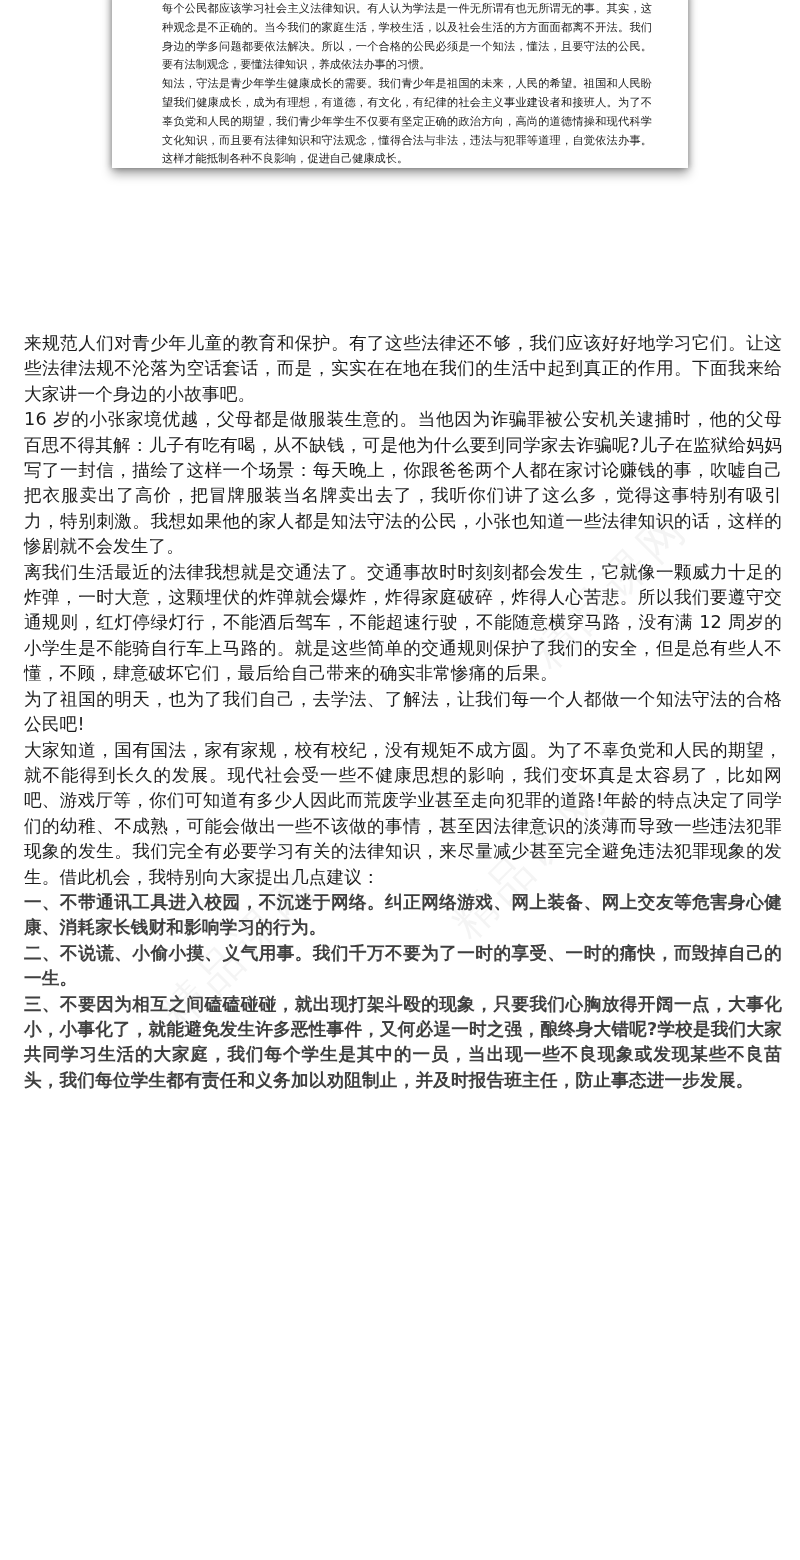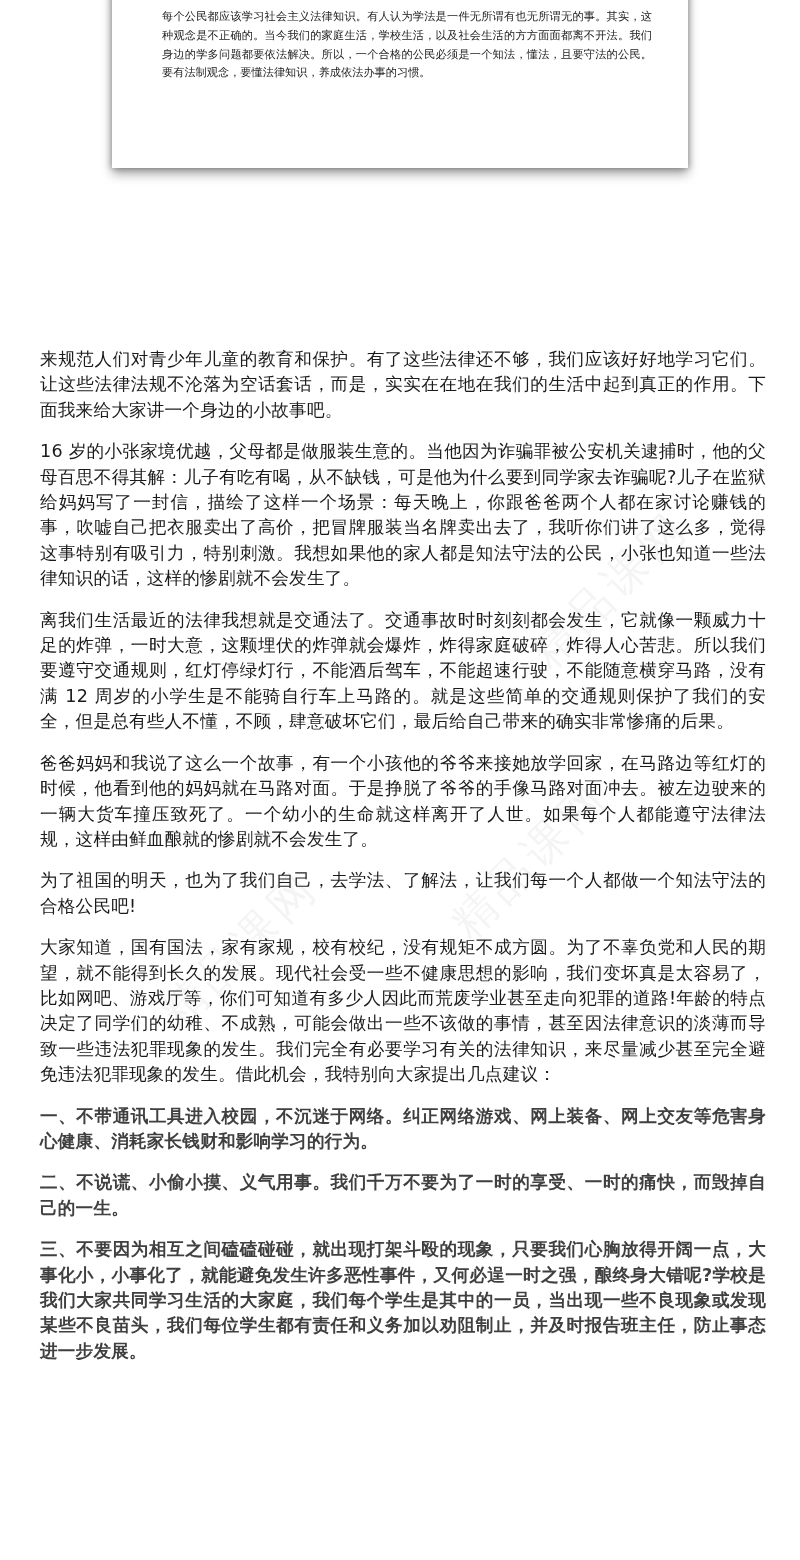--- a/index.html
+++ b/index.html
@@ -43,53 +43,53 @@
       left: 24px;
       top: 331px;
       width: 758px;
       font-size: 17.6px;
       line-height: 25.4px;
       color: #1b1b1b;
       text-align: justify;
       letter-spacing: 0.2px;
     }
     .body-text p {
-      margin: 16px;
+      margin: 0;
     }
     .body-text p.bold {
       font-weight: bold;
       color: #404040;
     }
     .watermark {
       position: absolute;
       font-size: 44px;
       color: rgba(0,0,0,0.045);
       transform: rotate(-45deg);
       white-space: nowrap;
       pointer-events: none;
       letter-spacing: 6px;
     }
   </style>
 </head>
 <body>
 
 <div class="preview-card">
-  <div class="preview-text" style="top: 22px;">
+  <div class="preview-text" style="top: 14px;">
     <p>每个公民都应该学习社会主义法律知识。有人认为学法是一件无所谓有也无所谓无的事。其实，这种观念是不正确的。当今我们的家庭生活，学校生活，以及社会生活的方方面面都离不开法。我们身边的学多问题都要依法解决。所以，一个合格的公民必须是一个知法，懂法，且要守法的公民。要有法制观念，要懂法律知识，养成依法办事的习惯。</p>
+    <p>知法，守法是青少年学生健康成长的需要。我们青少年是祖国的未来，人民的希望。祖国和人民盼望我们健康成长，成为有理想，有道德，有文化，有纪律的社会主义事业建设者和接班人。为了不辜负党和人民的期望，我们青少年学生不仅要有坚定正确的政治方向，高尚的道德情操和现代科学文化知识，而且要有法律知识和守法观念，懂得合法与非法，违法与犯罪等道理，自觉依法办事。这样才能抵制各种不良影响，促进自己健康成长。</p>
 
   </div>
 </div>
 
 <div class="watermark" style="left: 510px; top: 560px;">精品课网</div>
 <div class="watermark" style="left: 140px; top: 920px;">精品课网</div>
 <div class="watermark" style="left: 430px; top: 830px;">精品课网</div>
 
 <div class="body-text">
   <p>来规范人们对青少年儿童的教育和保护。有了这些法律还不够，我们应该好好地学习它们。让这些法律法规不沦落为空话套话，而是，实实在在地在我们的生活中起到真正的作用。下面我来给大家讲一个身边的小故事吧。</p>
   <p>16 岁的小张家境优越，父母都是做服装生意的。当他因为诈骗罪被公安机关逮捕时，他的父母百思不得其解：儿子有吃有喝，从不缺钱，可是他为什么要到同学家去诈骗呢?儿子在监狱给妈妈写了一封信，描绘了这样一个场景：每天晚上，你跟爸爸两个人都在家讨论赚钱的事，吹嘘自己把衣服卖出了高价，把冒牌服装当名牌卖出去了，我听你们讲了这么多，觉得这事特别有吸引力，特别刺激。我想如果他的家人都是知法守法的公民，小张也知道一些法律知识的话，这样的惨剧就不会发生了。</p>
   <p>离我们生活最近的法律我想就是交通法了。交通事故时时刻刻都会发生，它就像一颗威力十足的炸弹，一时大意，这颗埋伏的炸弹就会爆炸，炸得家庭破碎，炸得人心苦悲。所以我们要遵守交通规则，红灯停绿灯行，不能酒后驾车，不能超速行驶，不能随意横穿马路，没有满 12 周岁的小学生是不能骑自行车上马路的。就是这些简单的交通规则保护了我们的安全，但是总有些人不懂，不顾，肆意破坏它们，最后给自己带来的确实非常惨痛的后果。</p>
-  <p>爸爸妈妈和我说了这么一个故事，有一个小孩他的爷爷来接她放学回家，在马路边等红灯的时候，他看到他的妈妈就在马路对面。于是挣脱了爷爷的手像马路对面冲去。被左边驶来的一辆大货车撞压致死了。一个幼小的生命就这样离开了人世。如果每个人都能遵守法律法规，这样由鲜血酿就的惨剧就不会发生了。</p>
   <p>为了祖国的明天，也为了我们自己，去学法、了解法，让我们每一个人都做一个知法守法的合格公民吧!</p>
   <p>大家知道，国有国法，家有家规，校有校纪，没有规矩不成方圆。为了不辜负党和人民的期望，就不能得到长久的发展。现代社会受一些不健康思想的影响，我们变坏真是太容易了，比如网吧、游戏厅等，你们可知道有多少人因此而荒废学业甚至走向犯罪的道路!年龄的特点决定了同学们的幼稚、不成熟，可能会做出一些不该做的事情，甚至因法律意识的淡薄而导致一些违法犯罪现象的发生。我们完全有必要学习有关的法律知识，来尽量减少甚至完全避免违法犯罪现象的发生。借此机会，我特别向大家提出几点建议：</p>
   <p class="bold">一、不带通讯工具进入校园，不沉迷于网络。纠正网络游戏、网上装备、网上交友等危害身心健康、消耗家长钱财和影响学习的行为。</p>
   <p class="bold">二、不说谎、小偷小摸、义气用事。我们千万不要为了一时的享受、一时的痛快，而毁掉自己的一生。</p>
   <p class="bold">三、不要因为相互之间磕磕碰碰，就出现打架斗殴的现象，只要我们心胸放得开阔一点，大事化小，小事化了，就能避免发生许多恶性事件，又何必逞一时之强，酿终身大错呢?学校是我们大家共同学习生活的大家庭，我们每个学生是其中的一员，当出现一些不良现象或发现某些不良苗头，我们每位学生都有责任和义务加以劝阻制止，并及时报告班主任，防止事态进一步发展。</p>
 </div>
 
 </body></html>

